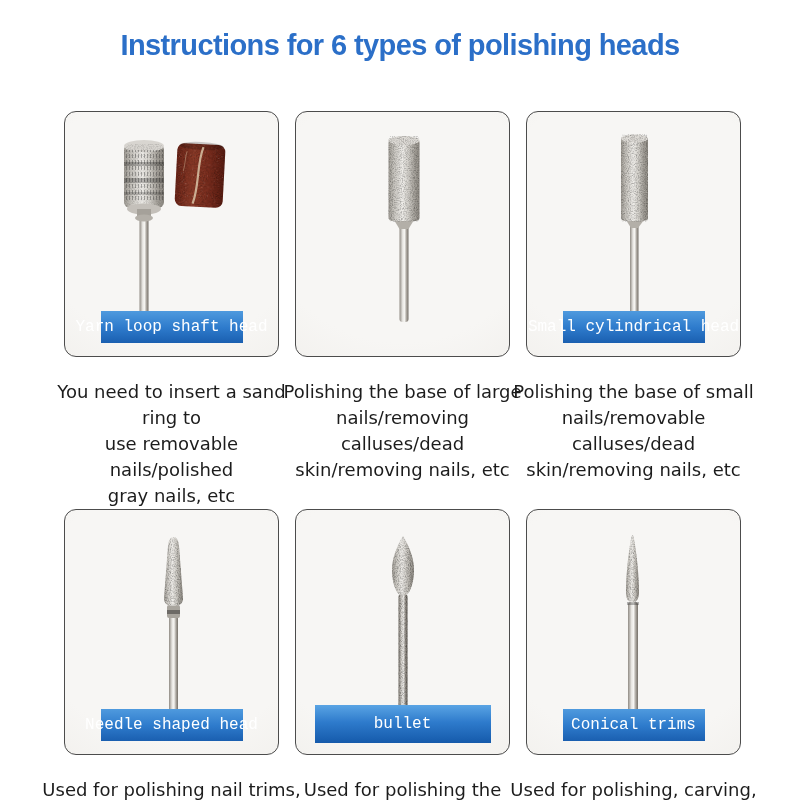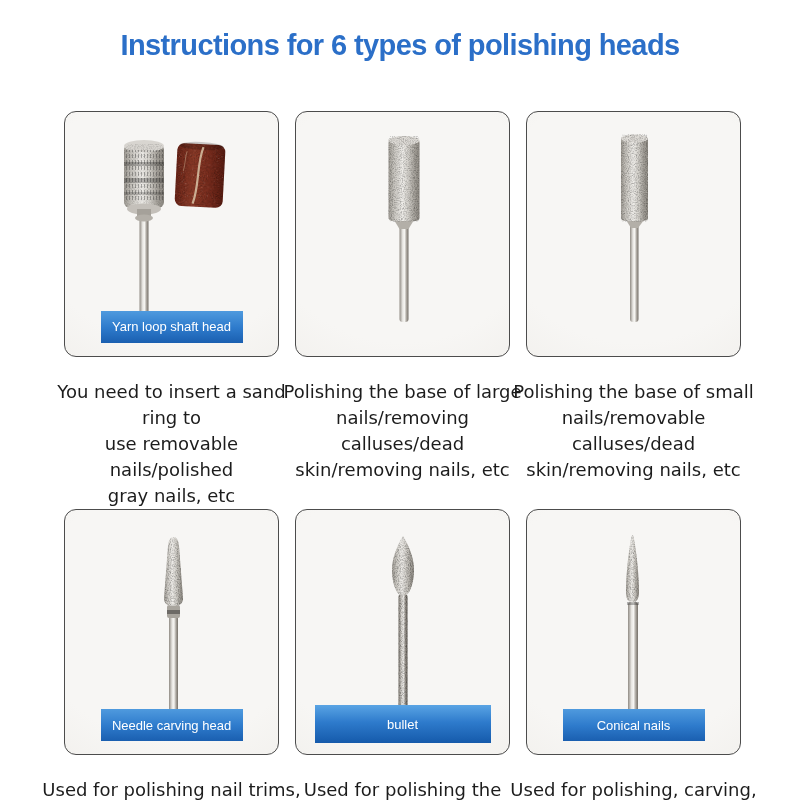--- a/index.html
+++ b/index.html
@@ -6,23 +6,23 @@
   body{width:800px;height:800px;background:#ffffff;font-family:"Liberation Sans",sans-serif;}
   .page{position:relative;width:800px;height:800px;overflow:hidden;background:#ffffff;}
   .title{margin:28px 10px 4px;text-align:center;color:#2b6fc8;font-size:29px;line-height:1.2;
          font-weight:bold;letter-spacing:-0.6px;font-family:"Liberation Sans",sans-serif;}
   .grid{margin:48px 0 0 64px;width:677px;display:grid;grid-template-columns:repeat(3,215px);column-gap:16px;}
   .cell{width:215px;}
   .panel{position:relative;height:246px;box-sizing:border-box;border:1px solid #4c4c4c;border-radius:12px;overflow:hidden;
          background:radial-gradient(ellipse 130% 105% at 50% 42%, #f7f6f4 50%, #efede9 85%, #e4e1dc 100%);}
   .panel svg{position:absolute;left:0;top:0;display:block;}
   .label{position:absolute;left:50%;transform:translateX(-50%);bottom:13px;width:142px;height:32px;
-         display:flex;align-items:center;justify-content:center;color:#ffffff;font-size:13px;white-space:nowrap;
+         display:flex;align-items:center;justify-content:center;color:#ffffff;font-size:16px;white-space:nowrap;
          background:linear-gradient(180deg,#4f9ade 0%,#2e7bcc 52%,#1a5fb0 100%);
-         font-family:Liberation Sans, sans-serif;}
+         font-family:Liberation Mono, monospace;}
   .label--tall{width:176px;height:38px;bottom:11px;
          background:linear-gradient(180deg,#5aa4e4 0%,#2e7bcc 45%,#155aab 100%);}
   .desc{margin:22px -22px 0;min-height:88px;text-align:center;color:#1c1c1c;
         font-family:"DejaVu Sans",sans-serif;font-size:18px;line-height:1.45;white-space:pre-line;}
 </style>
 </head>
 <body>
 
 <div class="page">
 
@@ -176,20 +176,21 @@
           </defs>
           <g>
             <rect x="103" y="110" width="8.5" height="100" rx="3" fill="url(#s3)"></rect>
             <path d="M99,108 L117,108 L111,116 L104,116 Z" fill="#b3afa8"></path>
             <rect x="94" y="25" width="27" height="84" rx="4" fill="url(#m3)"></rect>
             <ellipse cx="107.5" cy="26.5" rx="13.5" ry="4" fill="#dddad5"></ellipse>
             <rect x="94" y="22" width="27" height="88" rx="4" filter="url(#w3)" opacity="0.65"></rect>
             <rect x="94" y="22" width="27" height="88" rx="4" filter="url(#d3)" opacity="0.4"></rect>
           </g>
         </svg>
+        <div class="label">Small cylindrical head</div>
       </div>
       <div class="desc">Polishing the base of small
 nails/removable calluses/dead
 skin/removing nails, etc</div>
     </div>
 
     <div class="cell">
       <div class="panel">
         <svg width="215" height="246" viewBox="0 0 215 246">
           <defs>
@@ -221,21 +222,21 @@
           </defs>
           <g>
             <rect x="104" y="106" width="9" height="104" rx="3" fill="url(#s4)"></rect>
             <rect x="102" y="95" width="13" height="13" rx="2" fill="#a8a49d"></rect>
             <rect x="102" y="100" width="13" height="4" fill="rgba(0,0,0,0.35)"></rect>
             <path d="M108.5,27 C105,27 103.5,31 103,36 L99,88 C98.7,93 102,96 108.5,96 C115,96 118.3,93 118,88 L114,36 C113.5,31 112,27 108.5,27 Z" fill="url(#m4)"></path>
             <path d="M108.5,27 C105,27 103.5,31 103,36 L99,88 C98.7,93 102,96 108.5,96 C115,96 118.3,93 118,88 L114,36 C113.5,31 112,27 108.5,27 Z" filter="url(#w4)" opacity="0.6"></path>
             <path d="M108.5,27 C105,27 103.5,31 103,36 L99,88 C98.7,93 102,96 108.5,96 C115,96 118.3,93 118,88 L114,36 C113.5,31 112,27 108.5,27 Z" filter="url(#d4)" opacity="0.45"></path>
           </g>
         </svg>
-        <div class="label">Needle carving head</div>
+        <div class="label">Needle shaped head</div>
       </div>
       <div class="desc">Used for polishing nail trims, curved
 and smooth, with a smooth and
 even surface</div>
     </div>
 
     <div class="cell">
       <div class="panel">
         <svg width="215" height="246" viewBox="0 0 215 246">
           <defs>
@@ -312,21 +313,21 @@
             </filter>
           </defs>
           <g>
             <rect x="101" y="92" width="10" height="122" rx="3" fill="url(#s6)"></rect>
             <rect x="100" y="92" width="12" height="3" fill="rgba(0,0,0,0.28)"></rect>
             <path d="M105.5,25 C105,25 104.5,26 104,29 C101.5,42 99,65 99,82 C99,89 101.5,92.5 105.5,92.5 C109.5,92.5 112,89 112,82 C112,65 109.5,42 107,29 C106.5,26 106,25 105.5,25 Z" fill="url(#m6)"></path>
             <path d="M105.5,25 C105,25 104.5,26 104,29 C101.5,42 99,65 99,82 C99,89 101.5,92.5 105.5,92.5 C109.5,92.5 112,89 112,82 C112,65 109.5,42 107,29 C106.5,26 106,25 105.5,25 Z" filter="url(#w6)" opacity="0.6"></path>
             <path d="M105.5,25 C105,25 104.5,26 104,29 C101.5,42 99,65 99,82 C99,89 101.5,92.5 105.5,92.5 C109.5,92.5 112,89 112,82 C112,65 109.5,42 107,29 C106.5,26 106,25 105.5,25 Z" filter="url(#d6)" opacity="0.45"></path>
           </g>
         </svg>
-        <div class="label">Conical nails</div>
+        <div class="label">Conical trims</div>
       </div>
       <div class="desc">Used for polishing, carving, and
 polishing the edge color
 of fingernails</div>
     </div>
 
   </div>
 </div>
 
 </body></html>

